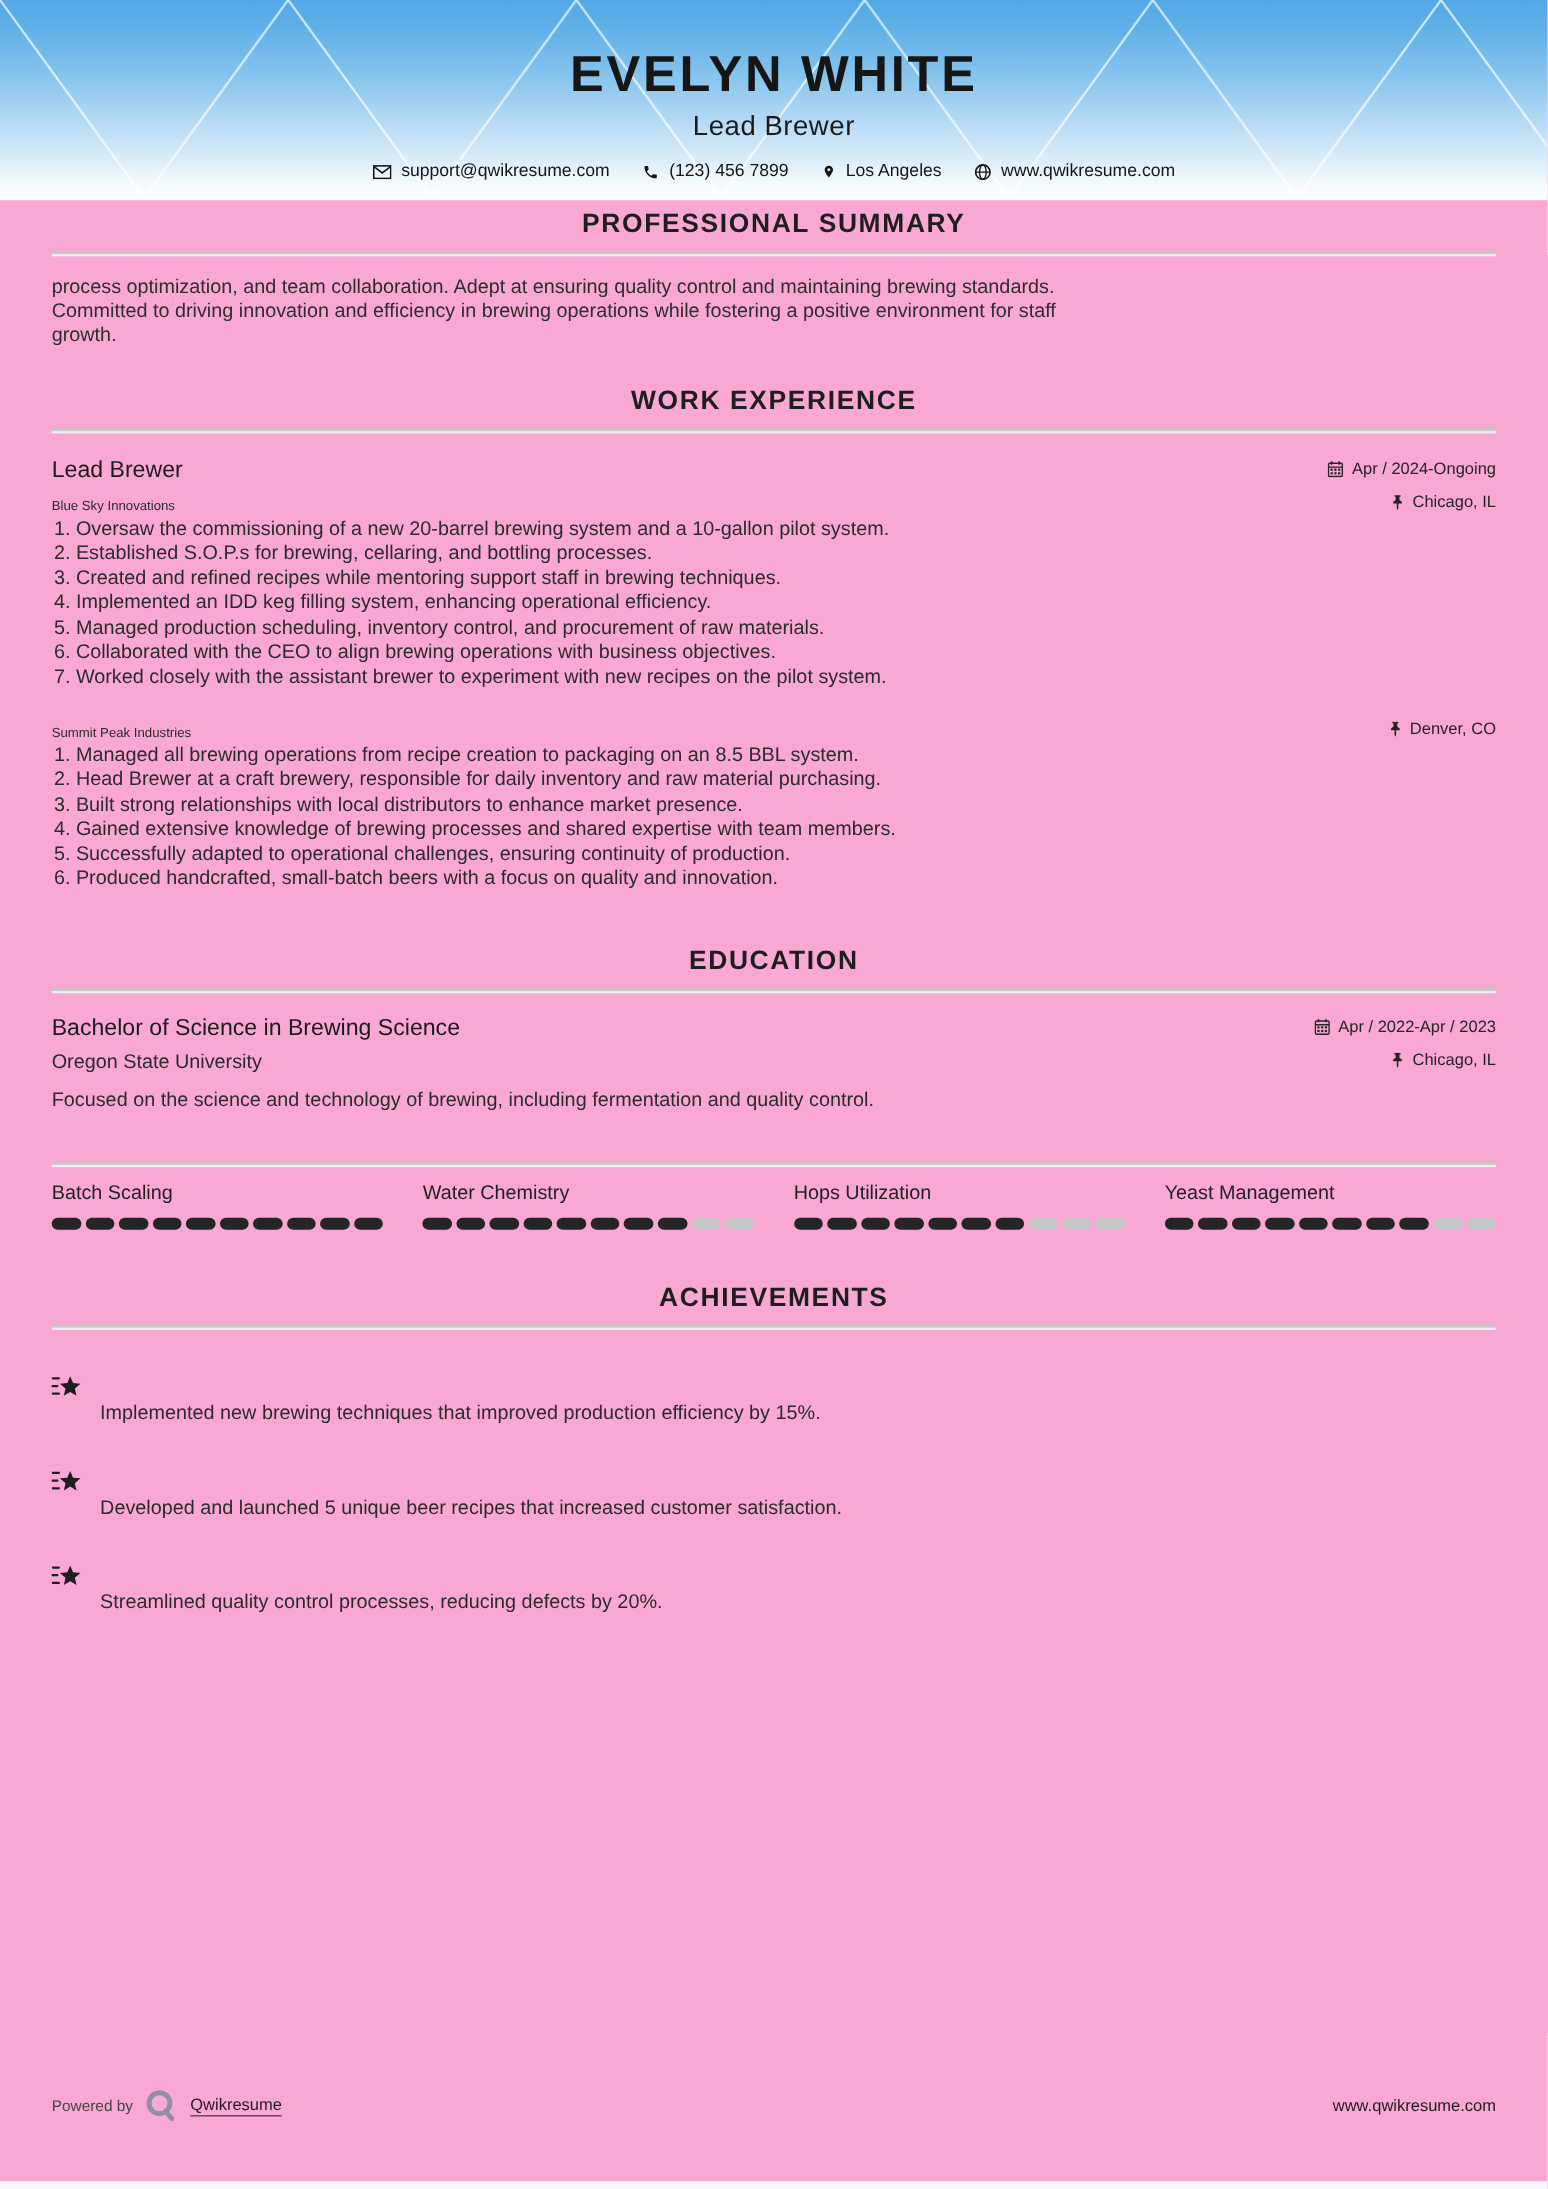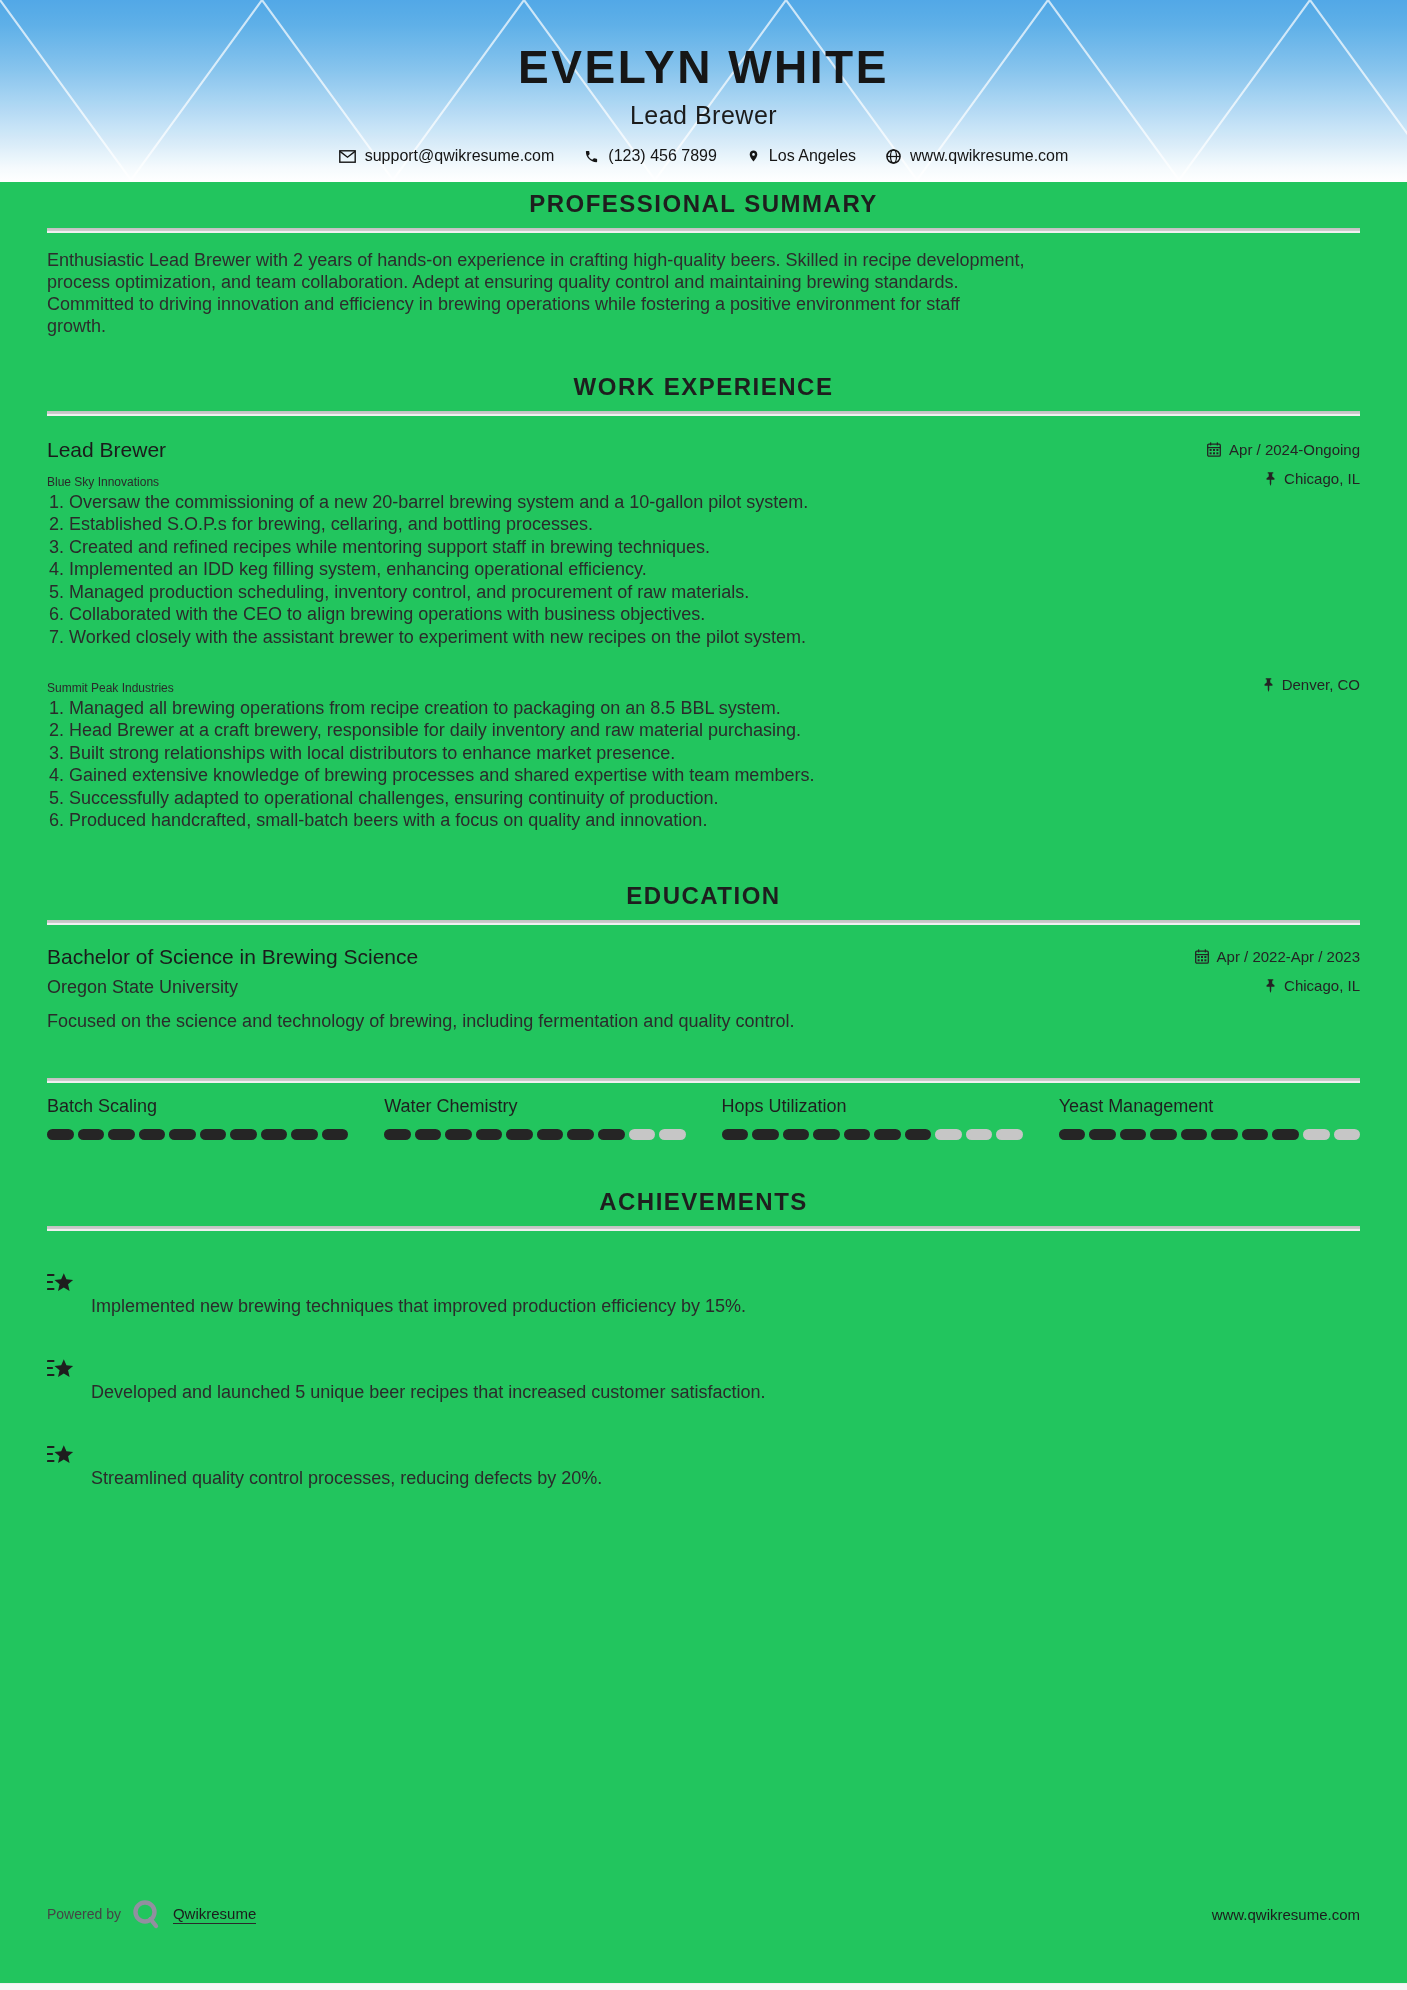--- a/index.html
+++ b/index.html
@@ -1,18 +1,18 @@
 <!DOCTYPE html>
 <html><head>
 <meta charset="utf-8">
 <style>
   * { margin:0; padding:0; box-sizing:border-box; }
   html,body { background:#ffffff; }
   body { font-family:"Liberation Sans", "DejaVu Sans", sans-serif; color:#2b2b2b; }
-  .page { position:relative; width:1407px; height:1990px; margin:0 auto; background:#22c55e; overflow:hidden; }
+  .page { position:relative; width:1407px; height:1990px; margin:0 auto; background:#f9a8d4; overflow:hidden; }
 
   
   .hero { position:relative; height:182px; text-align:center;
           background:linear-gradient(180deg,#42a0e3 0%, #5badе8 0%, #53aae6 14%, #7fc0ec 38%, #aed7f3 60%, #d9ecf9 80%, #f4fafd 92%, #ffffff 100%);
           background:linear-gradient(180deg,#47a3e5 0%, #55abe7 14%, #7fc0ec 38%, #aed7f3 60%, #d9ecf9 80%, #f4fafd 92%, #ffffff 100%); }
   .hero-pattern { position:absolute; left:0; top:0; width:100%; height:100%; }
   .hero-inner { position:relative; z-index:2; }
   .person-name { padding-top:40px; font-size:46px; font-weight:800; letter-spacing:2.5px; color:#161616; }
   .person-title { margin-top:7px; font-size:25px; font-weight:500; letter-spacing:0.5px; color:#1b1b1b; }
   .contact-row { margin-top:17px; display:flex; justify-content:center; align-items:center; gap:30px; font-size:16px; color:#151515; }
@@ -125,21 +125,20 @@
       </div>
     </div>
   </div>
 
   <div class="content">
 
     <section id="summary">
       <div class="sec-heading">PROFESSIONAL SUMMARY</div>
       <div class="rule"></div>
       <div class="summary-text">
-        <div>Enthusiastic Lead Brewer with 2 years of hands-on experience in crafting high-quality beers. Skilled in recipe development,</div>
         <div>process optimization, and team collaboration. Adept at ensuring quality control and maintaining brewing standards.</div>
         <div>Committed to driving innovation and efficiency in brewing operations while fostering a positive environment for staff</div>
         <div>growth.</div>
       </div>
     </section>
 
     <section id="work">
       <div class="sec-heading">WORK EXPERIENCE</div>
       <div class="rule"></div>
 

